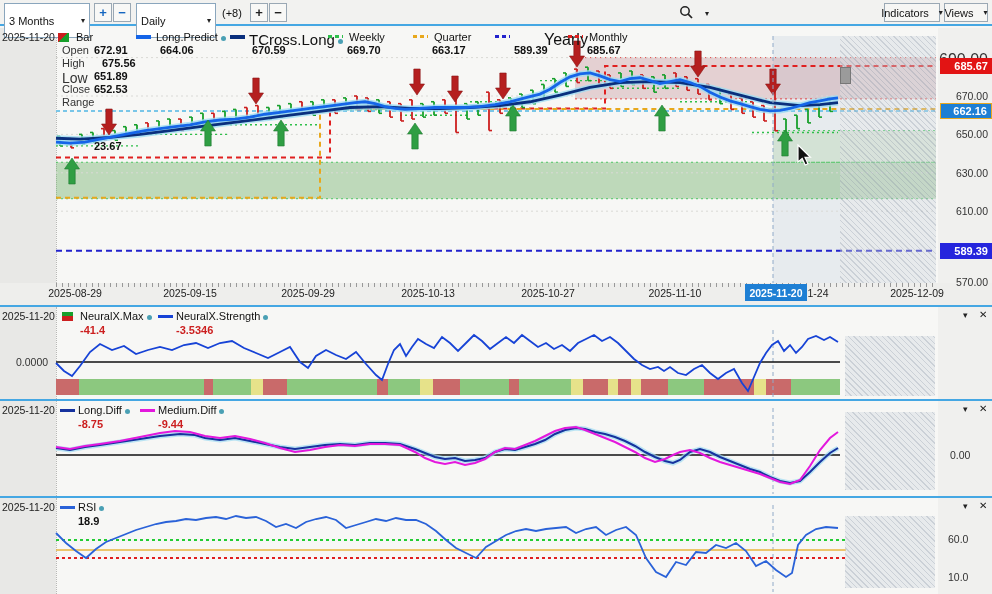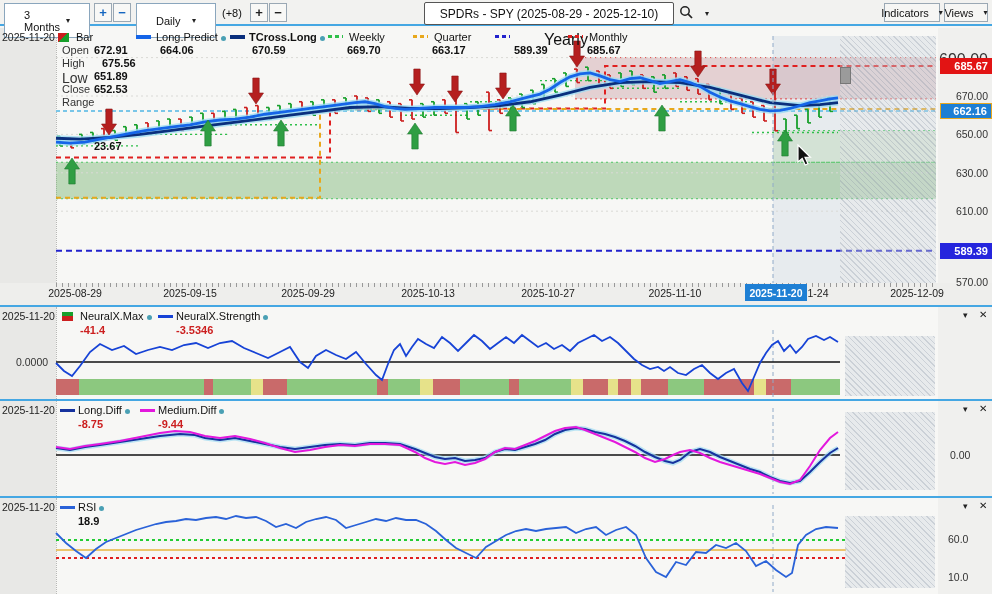--- a/index.html
+++ b/index.html
@@ -4,21 +4,21 @@
 <style>
   html,body{margin:0;padding:0;background:#dcdcda;}
   .stage{position:relative;width:992px;height:594px;overflow:hidden;
          font-family:"Liberation Sans",sans-serif;background:#f5f5f3;
          -webkit-font-smoothing:antialiased;}
   .abs{position:absolute;}
   
   .toolbar{left:0;top:0;width:992px;height:26px;background:#f2f2f0;border-bottom:2px solid #45a7e3;box-sizing:border-box;}
   .select{position:absolute;top:3px;height:35px;background:#fff;border:1px solid #8aa6bd;
           font-size:11px;color:#111;display:flex;align-items:center;justify-content:space-between;
-          padding:0 19px;box-sizing:border-box;}
+          padding:0 4px;box-sizing:border-box;}
   .caret{font-size:8px;color:#222;margin-left:6px;}
   .tbtn{position:absolute;top:3px;width:18px;height:19px;background:#f8f8f6;border:1px solid #9aa8b4;
         font-size:13px;font-weight:bold;display:flex;align-items:center;justify-content:center;box-sizing:border-box;}
   .tbtn.blue{color:#1566c0;}
   .tbtn.dark{color:#222;}
   .titlebox{position:absolute;left:424px;top:2px;width:248px;height:21px;background:#fff;border:1px solid #555;
             border-radius:2px;font-size:12px;color:#111;display:flex;align-items:center;justify-content:center;}
   .menubtn{position:absolute;top:3px;height:19px;background:#f6f6f4;border:1px solid #9aa8b4;font-size:11px;color:#111;
            display:flex;align-items:center;justify-content:center;gap:4px;box-sizing:border-box;padding:0 14px;}
   
@@ -385,21 +385,20 @@
     </div>
     <div class="tbtn blue" style="left:94px;">+</div>
     <div class="tbtn blue" style="left:113px;">−</div>
     <div class="select" style="left:136px;width:80px;">
       <span>Daily</span>
       <span class="caret">▾</span>
     </div>
     <div class="abs" style="left:222px;top:7px;font-size:11px;color:#111;">(+8)</div>
     <div class="tbtn dark" style="left:250px;">+</div>
     <div class="tbtn dark" style="left:269px;">−</div>
-    <div class="titlebox">SPDRs - SPY (2025-08-29 - 2025-12-10)</div>
     <svg class="abs" style="left:679px;top:5px;" width="15" height="15" viewBox="0 0 15 15">
       <circle cx="6" cy="6" r="4.2" fill="none" stroke="#222" stroke-width="1.5"></circle>
       <line x1="9.2" y1="9.2" x2="13" y2="13" stroke="#222" stroke-width="1.7"></line>
     </svg>
     <div class="abs caret" style="left:699px;top:9px;">▾</div>
     <div class="menubtn" style="left:884px;width:56px;">
       <span>Indicators</span>
       <span class="caret">▾</span>
     </div>
     <div class="menubtn" style="left:944px;width:44px;">
@@ -421,21 +420,21 @@
       <div style="position:absolute;left:62px;top:83px;font-size:11px;color:#333;">Close</div>
       <div style="position:absolute;left:94px;top:83px;font-size:11px;font-weight:bold;color:#111;">652.53</div>
       <div style="position:absolute;left:62px;top:96px;font-size:11px;color:#333;">Range</div>
       <div style="position:absolute;left:94px;top:96px;font-size:11px;font-weight:bold;color:#111;margin-top:44px;">23.67</div>
     </div>
   <div id="series-legend">
       <div style="position:absolute;left:136px;top:35px;width:15px;background:#1565e8;height:3.5px;"></div>
       <div style="position:absolute;left:156px;top:31px;font-size:11px;color:#111;">Long.Predict<span class="dot"></span></div>
       <div style="position:absolute;left:160px;top:44px;font-size:11px;font-weight:bold;color:#111;">664.06</div>
       <div style="position:absolute;left:230px;top:35px;width:15px;background:#0a2f7d;height:3.5px;"></div>
-      <div style="position:absolute;left:249px;top:31px;font-size:11px;color:#111;font-weight:bold;">TCross.Long<span class="dot"></span></div>
+      <div style="position:absolute;left:249px;top:31px;font-size:15px;color:#111;">TCross.Long<span class="dot"></span></div>
       <div style="position:absolute;left:252px;top:44px;font-size:11px;font-weight:bold;color:#111;">670.59</div>
       <div style="position:absolute;left:328px;top:35px;width:15px;background:repeating-linear-gradient(90deg,#2ebf4a 0 4px,transparent 4px 7px);height:2.5px;"></div>
       <div style="position:absolute;left:349px;top:31px;font-size:11px;color:#111;">Weekly</div>
       <div style="position:absolute;left:347px;top:44px;font-size:11px;font-weight:bold;color:#111;">669.70</div>
       <div style="position:absolute;left:413px;top:35px;width:15px;background:repeating-linear-gradient(90deg,#e8a81c 0 4px,transparent 4px 7px);height:2.5px;"></div>
       <div style="position:absolute;left:434px;top:31px;font-size:11px;color:#111;">Quarter</div>
       <div style="position:absolute;left:432px;top:44px;font-size:11px;font-weight:bold;color:#111;">663.17</div>
       <div style="position:absolute;left:495px;top:35px;width:15px;background:repeating-linear-gradient(90deg,#2222cc 0 4px,transparent 4px 7px);height:2.5px;"></div>
       <div style="position:absolute;left:516px;top:31px;font-size:16px;color:#111;margin-left:28px;">Yearly</div>
       <div style="position:absolute;left:514px;top:44px;font-size:11px;font-weight:bold;color:#111;">589.39</div>

